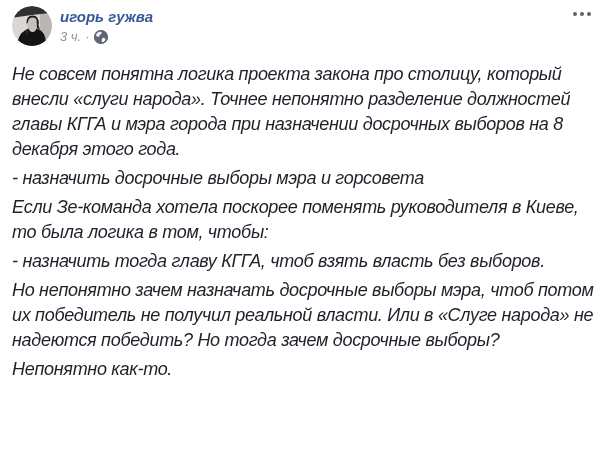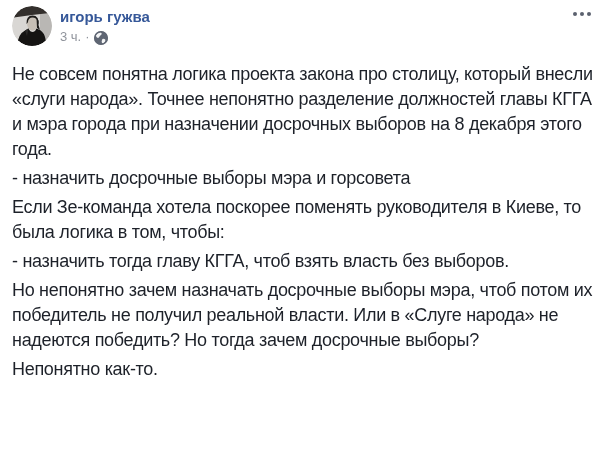--- a/index.html
+++ b/index.html
@@ -7,20 +7,21 @@
     padding: 0;
     background: #ffffff;
     font-family: "Liberation Sans", "DejaVu Sans", sans-serif;
   }
   .post {
     position: relative;
     width: 609px;
     height: 476px;
     background: #ffffff;
     overflow: hidden;
+    font-style: italic;
   }
   
   .post-header {
     display: flex;
     align-items: flex-start;
     padding: 6px 12px 0 12px;
   }
   .avatar {
     flex: 0 0 auto;
     width: 40px;
@@ -40,21 +41,21 @@
     color: #365899;
     font-size: 15px;
     font-weight: 700;
     line-height: 20px;
     text-decoration: none;
     cursor: pointer;
     margin-top: 1px;
   }
   .meta {
     display: flex;
-    align-items: flex-end;
+    align-items: center;
     color: #90949c;
     font-size: 13px;
     line-height: 17px;
     margin-top: 1px;
   }
   .timestamp {
     color: #90949c;
     text-decoration: none;
     cursor: pointer;
   }

